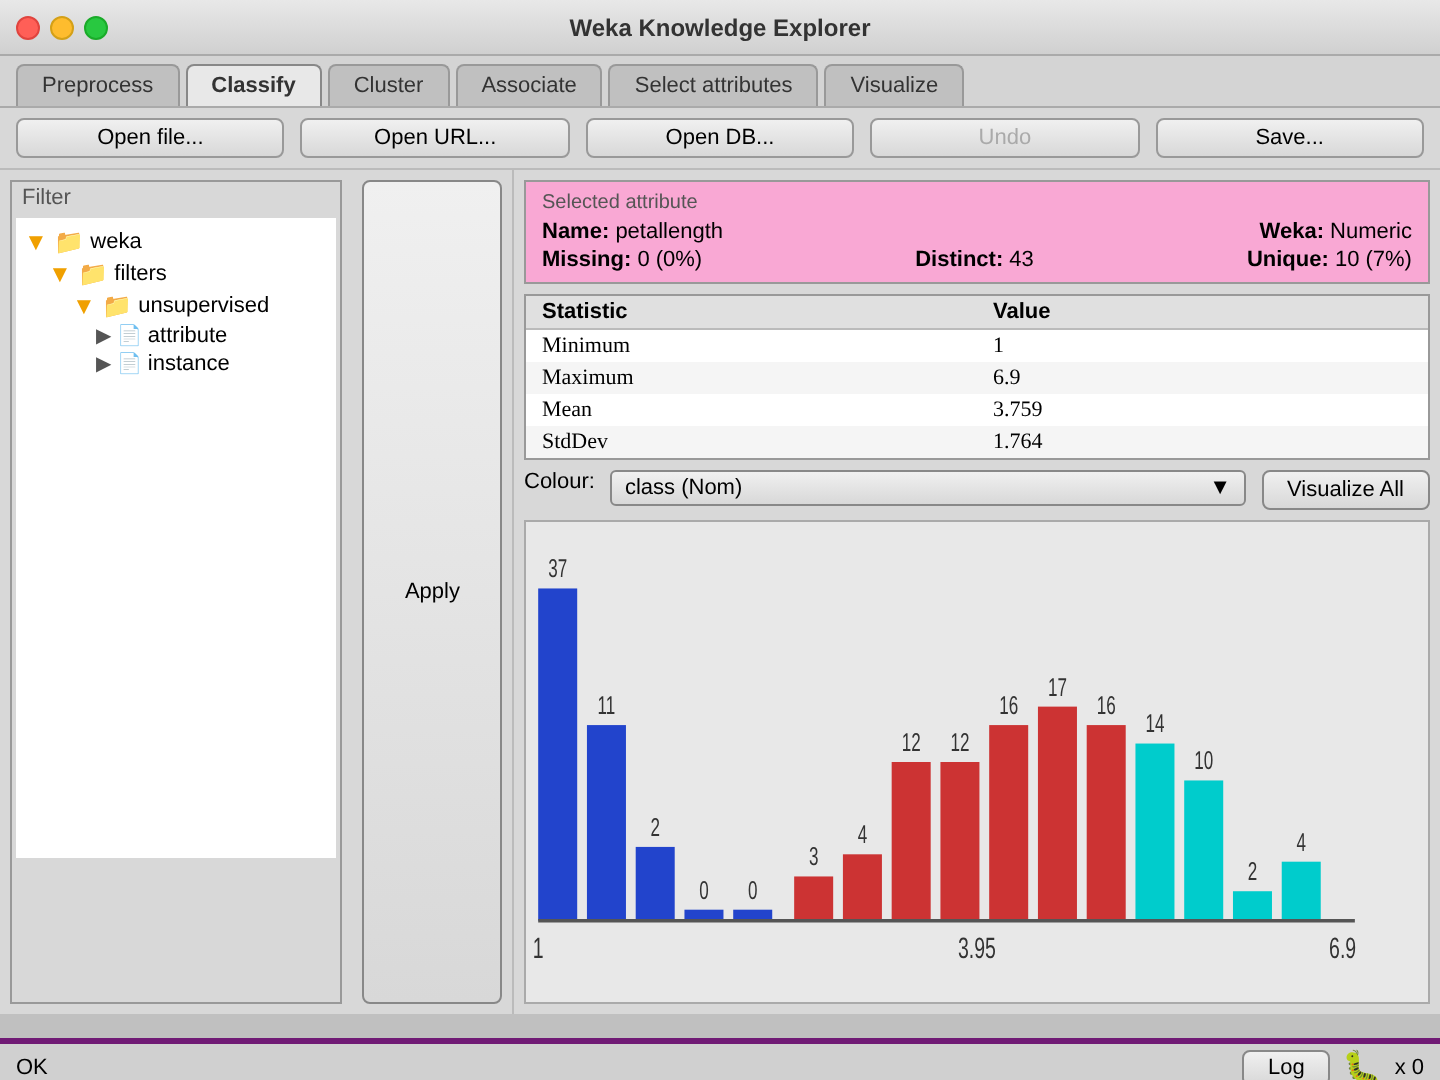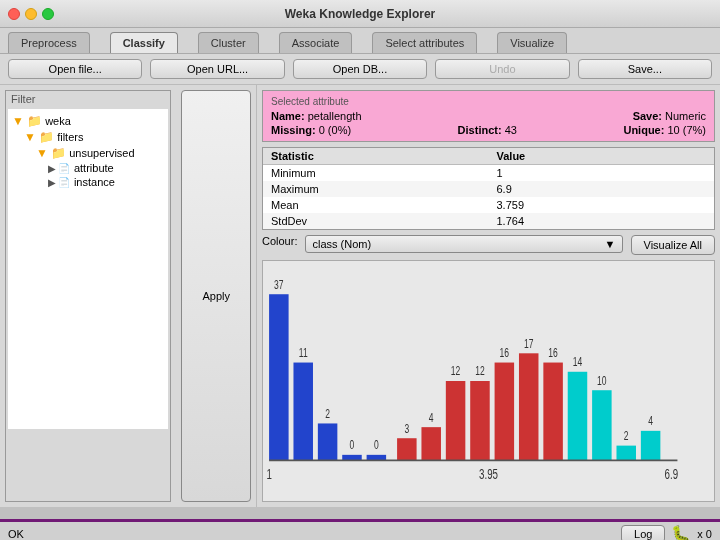--- a/index.html
+++ b/index.html
@@ -29,21 +29,21 @@
     }
     .btn-close { width: 12px; height: 12px; border-radius: 50%; background: #ff5f57; border: 1px solid #e0443e; }
     .btn-minimize { width: 12px; height: 12px; border-radius: 50%; background: #febc2e; border: 1px solid #d4a017; }
     .btn-maximize { width: 12px; height: 12px; border-radius: 50%; background: #28c840; border: 1px solid #1aab29; }
     .title-text { font-size: 12px; color: #333; font-weight: bold; }
 
     .tabs {
       background: #d4d4d4;
       display: flex;
       padding: 4px 8px 0;
-      gap: 20px;
+      gap: 3px;
       border-bottom: 1px solid #aaa;
     }
     .tab {
       padding: 4px 12px;
       background: #c0c0c0;
       border: 1px solid #999;
       border-bottom: none;
       border-radius: 4px 4px 0 0;
       cursor: pointer;
       font-size: 11px;
@@ -170,20 +170,21 @@
       font-weight: bold;
       font-size: 11px;
     }
     .stats-header div, .stats-row div {
       padding: 2px 8px;
       flex: 1;
     }
     .stats-row {
       display: flex;
       font-size: 11px;
+      font-family: Liberation Serif, serif;
     }
     .stats-row:nth-child(odd) { background: #f5f5f5; }
 
     .colour-row {
       display: flex;
       align-items: flex-start;
       gap: 8px;
     }
     .colour-select {
       flex: 1;
@@ -310,21 +311,21 @@
 
   <div class="right-panel">
 
     <div class="selected-attr-box">
       <div class="selected-attr-title">Selected attribute</div>
       <div class="attr-info-row">
         <span>
           <b>Name:</b>&nbsp;<span>petallength</span>
         </span>
         <span>
-          <b>Save:</b>&nbsp;<span>Numeric</span>
+          <b>Weka:</b>&nbsp;<span>Numeric</span>
         </span>
       </div>
       <div class="attr-info-row2">
         <span>
           <b>Missing:</b>&nbsp;<span>0 (0%)</span>
         </span>
         <span>
           <b>Distinct:</b>&nbsp;<span>43</span>
         </span>
         <span>

